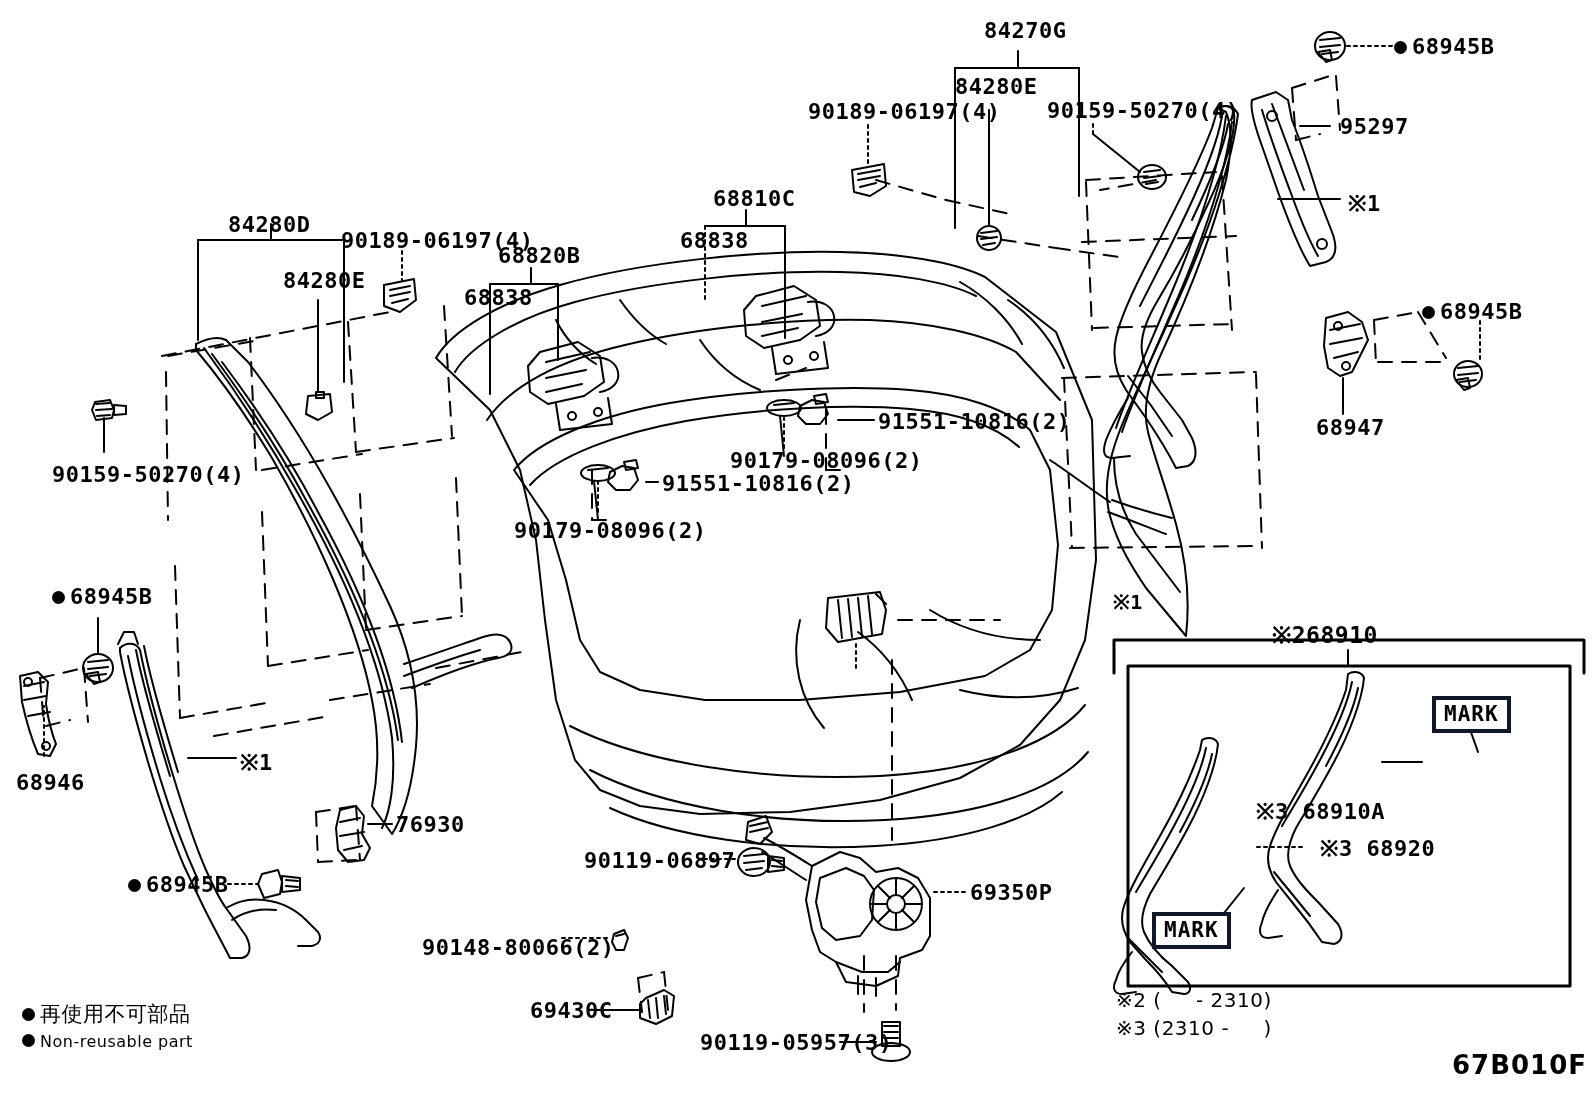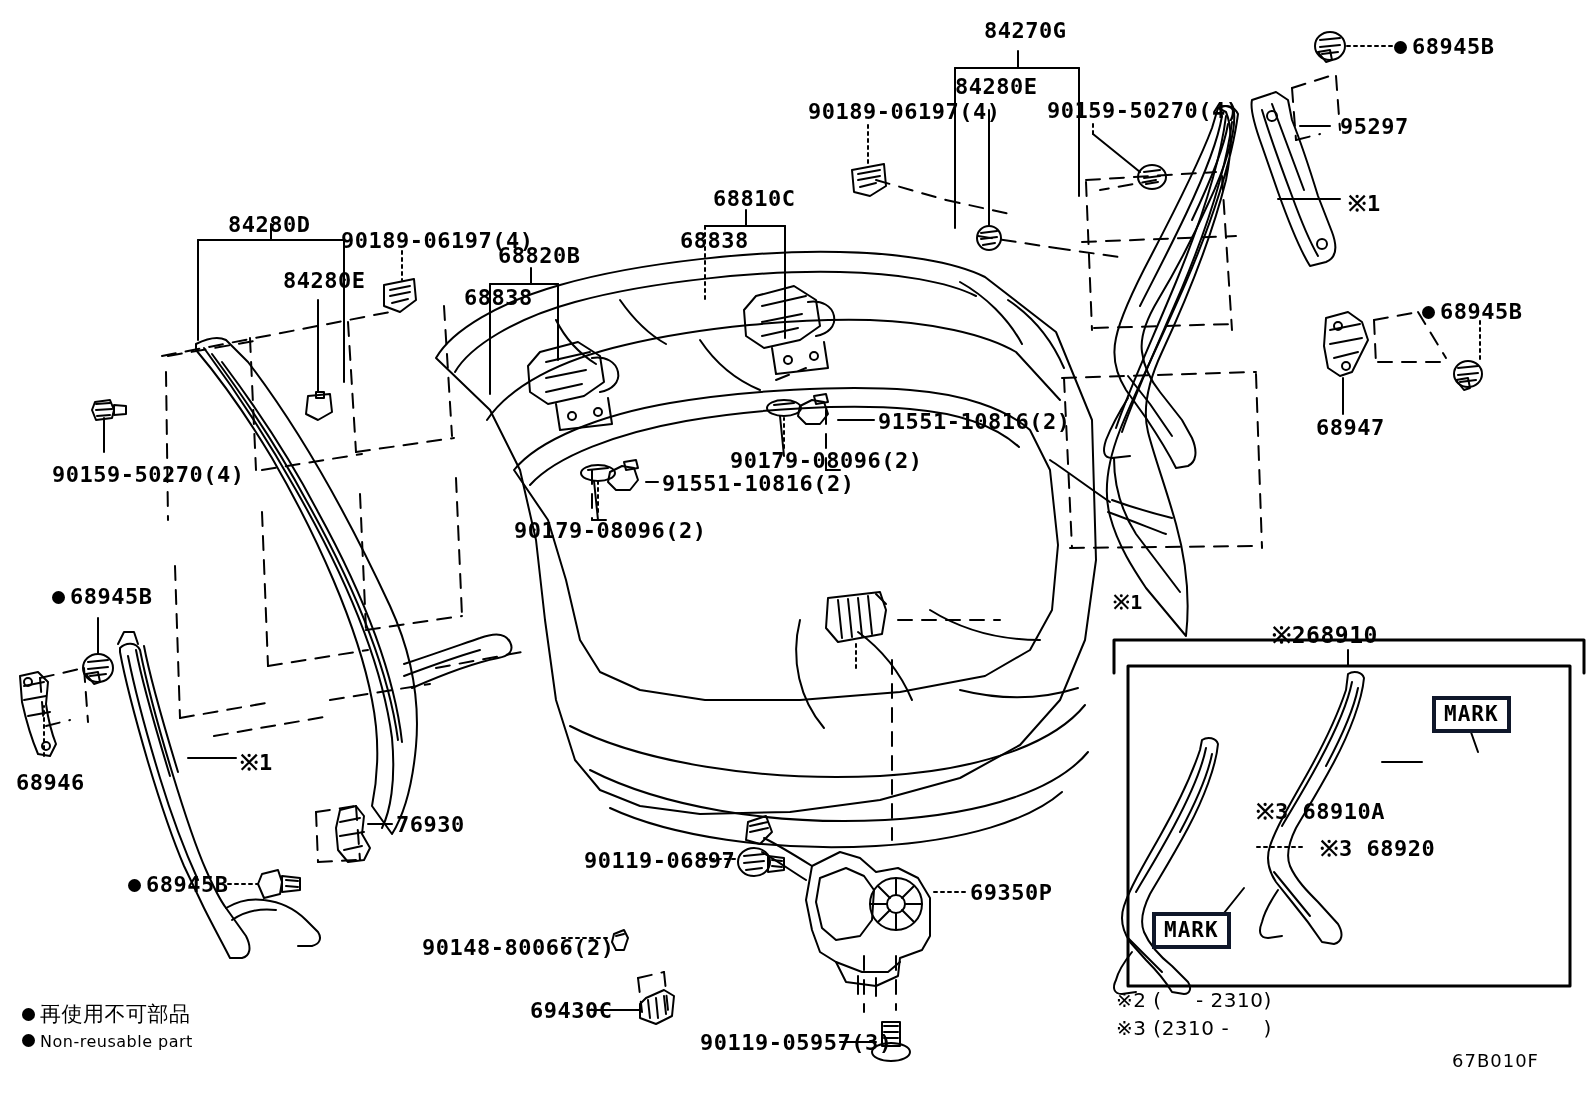--- a/index.html
+++ b/index.html
@@ -9,21 +9,21 @@
   svg.art{position:absolute;left:0;top:0;width:1592px;height:1099px;}
   .lbl{position:absolute;white-space:pre;font-weight:bold;letter-spacing:0.5px;
        font-family:"DejaVu Sans Mono","Liberation Mono",monospace;}
   .s22{font-size:22px;}
   .s20{font-size:20px;}
   .s23{font-size:23px;}
   .dot{display:inline-block;width:13px;height:13px;border-radius:50%;
        background:#000;vertical-align:0px;margin-right:5px;}
   .legend-cjk{font-family:"DejaVu Sans","Liberation Sans",sans-serif;font-weight:normal;font-size:21px;}
   .legend-en{font-family:"DejaVu Sans","Liberation Sans",sans-serif;font-weight:normal;font-size:16px;}
-  .figcode{font-family:"DejaVu Sans","Liberation Sans",sans-serif;font-weight:normal;font-size:18px;letter-spacing:1px;}
+  .figcode{font-family:"DejaVu Sans","Liberation Sans",sans-serif;font-weight:bold;font-size:26px;letter-spacing:1px;}
   .note{font-family:"DejaVu Sans","Liberation Sans",sans-serif;font-weight:normal;font-size:20px;}
   .markbox{position:absolute;border:4px solid #0f172a;background:#fff;
            font-size:21px;font-weight:bold;padding:2px 8px 3px 8px;
            font-family:"DejaVu Sans Mono","Liberation Mono",monospace;letter-spacing:1px;}
   .ref{position:absolute;font-size:22px;font-weight:bold;line-height:32px;white-space:pre;
        font-family:"DejaVu Sans Mono","Liberation Mono",monospace;}
 </style>
 </head>
 <body>
 

